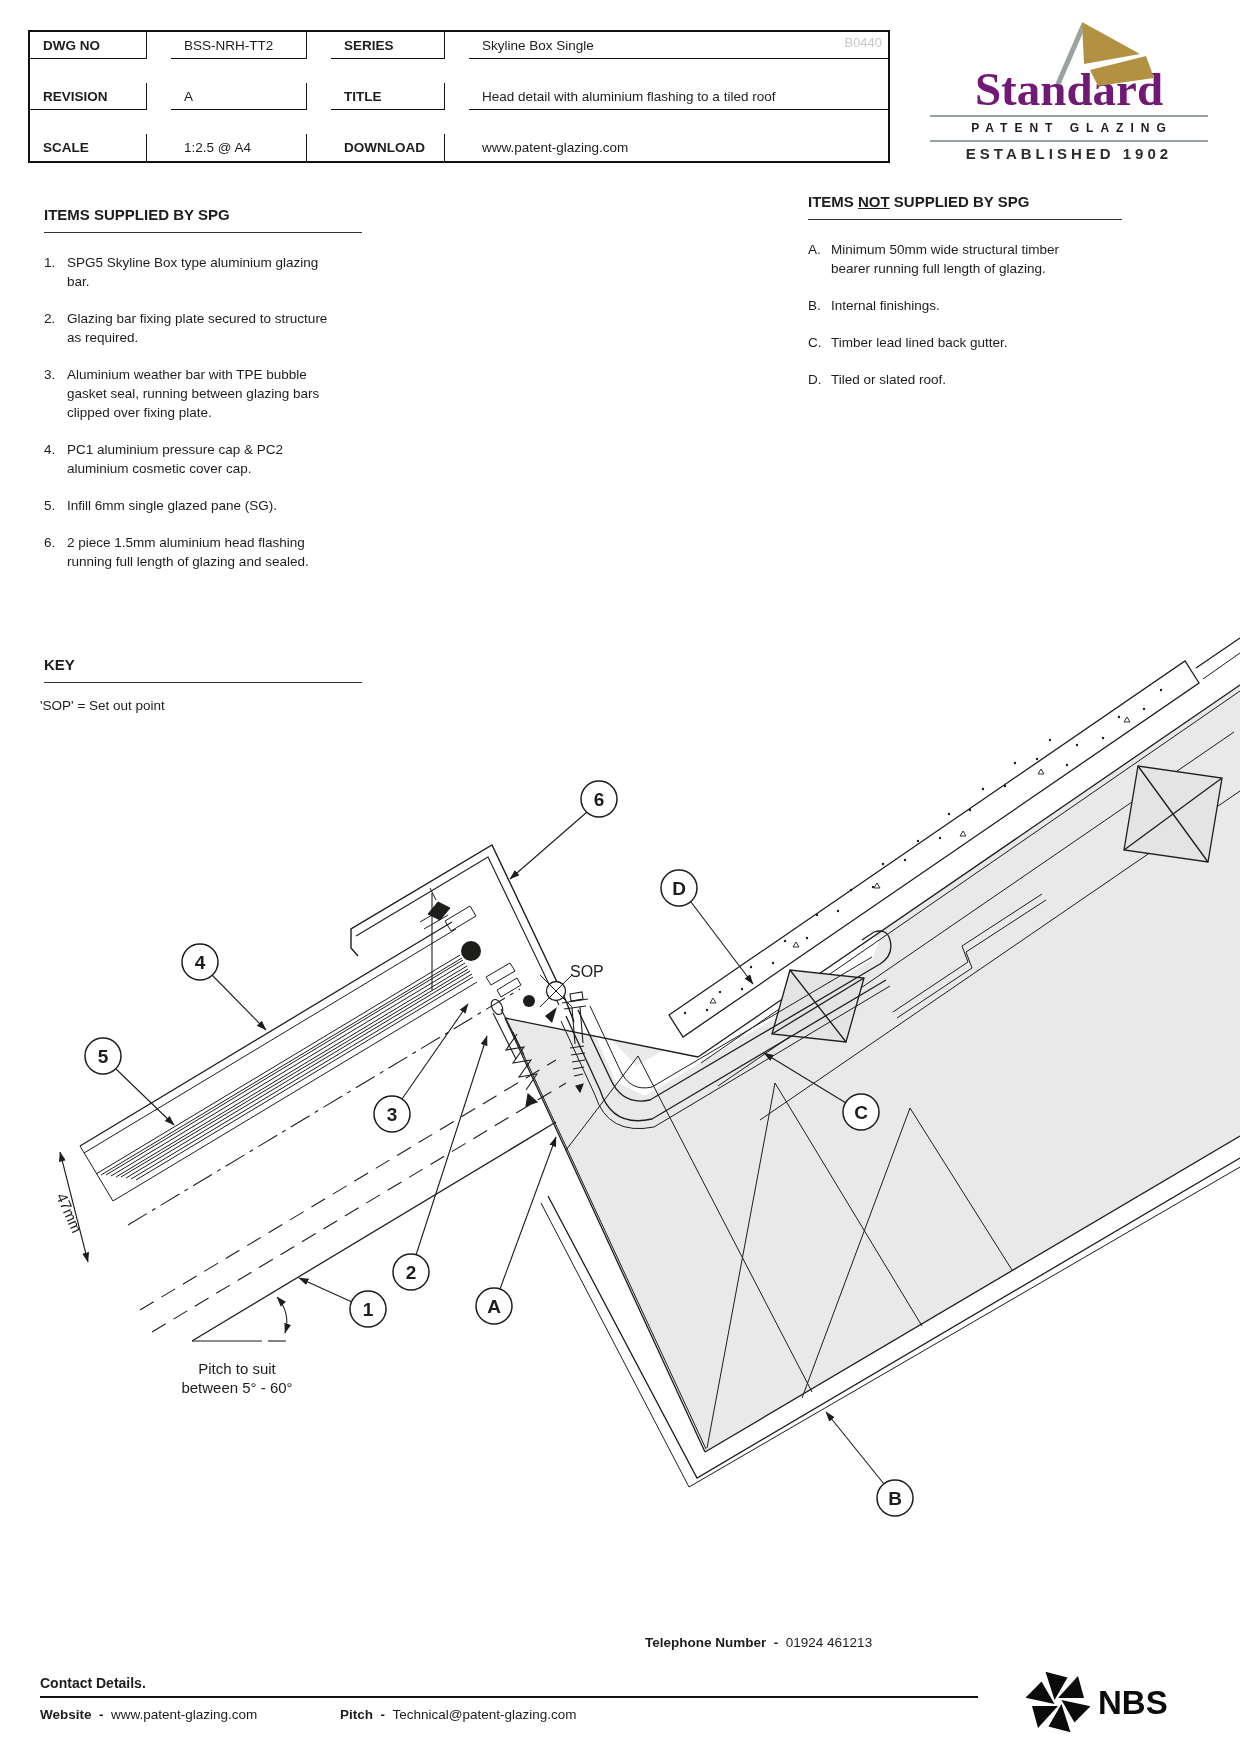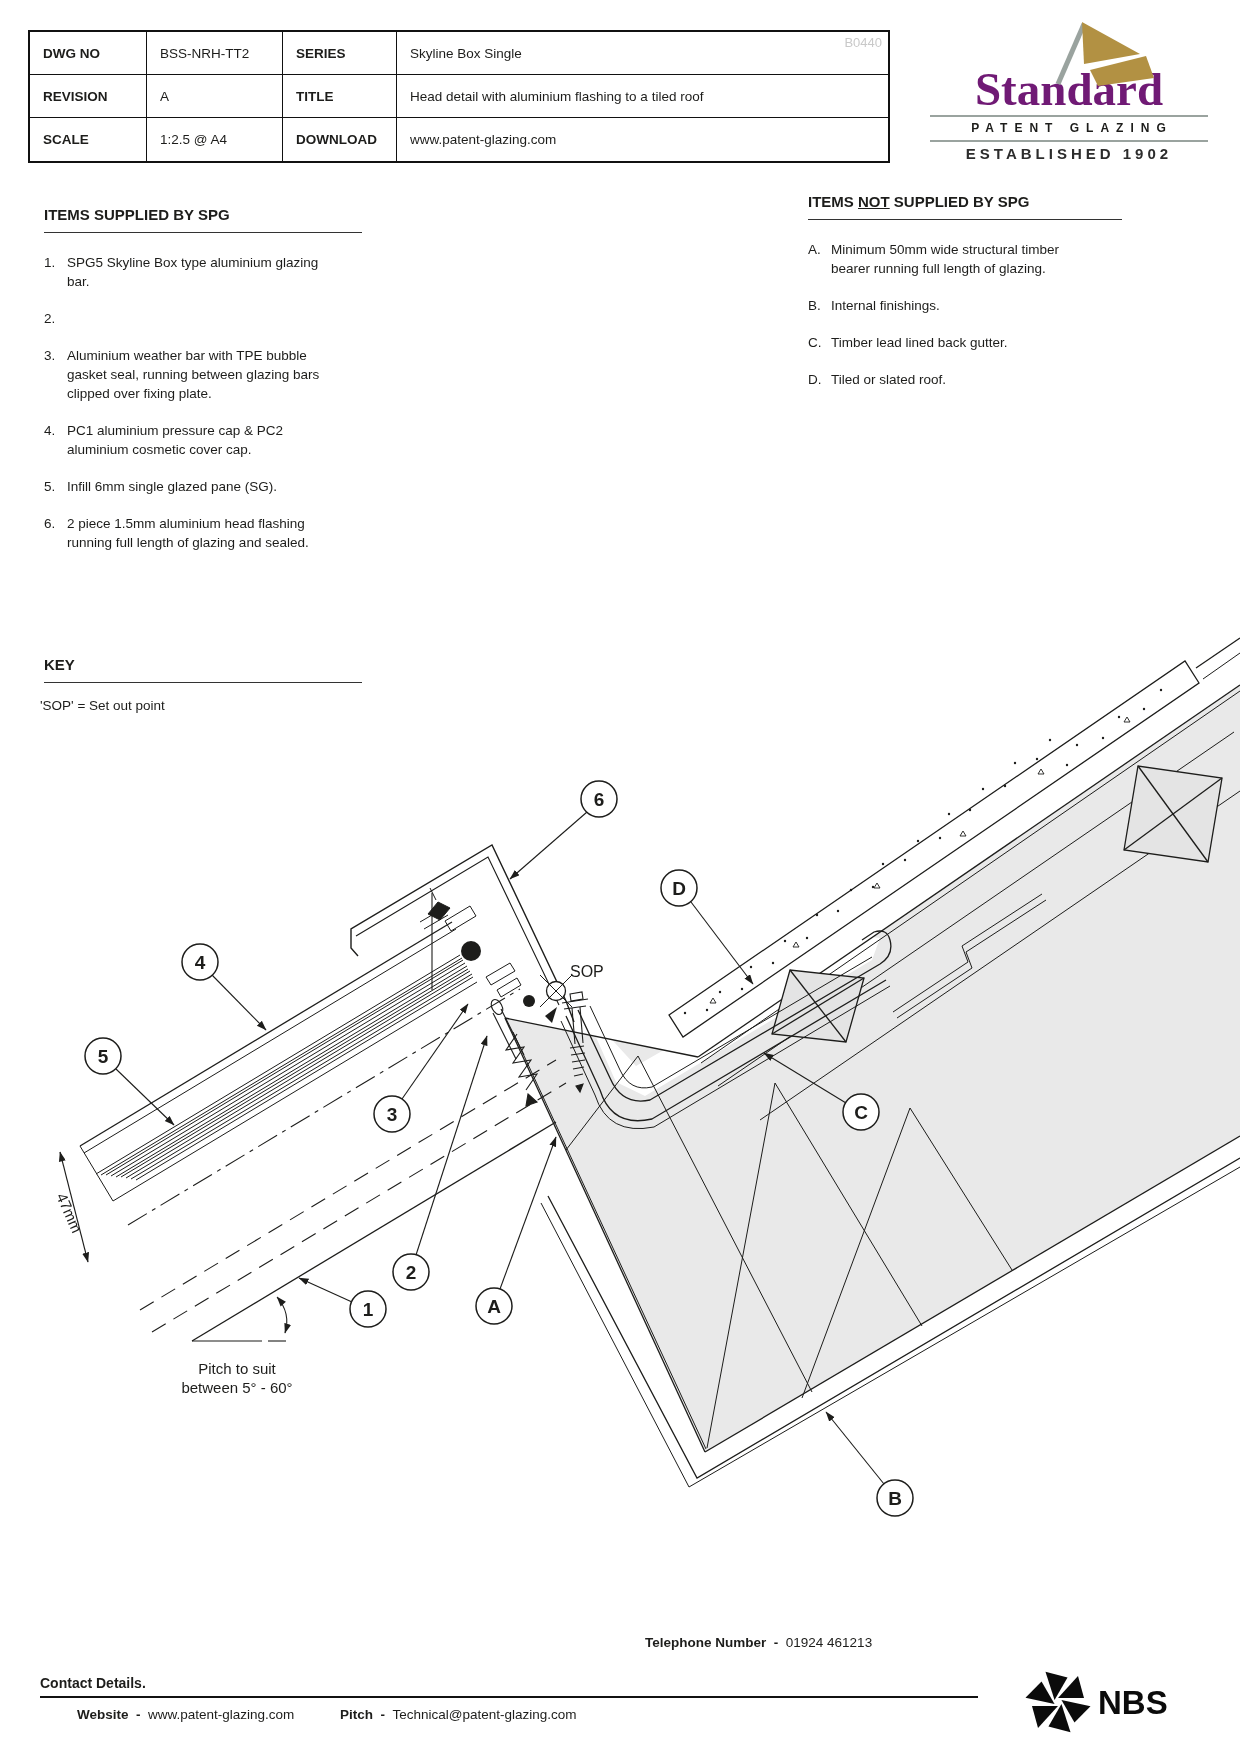--- a/index.html
+++ b/index.html
@@ -1,21 +1,21 @@
 <!DOCTYPE html>
 <html><head>
 <meta charset="utf-8">
 <style>
   html,body{margin:0;padding:0;background:#fff;}
   .page{position:relative;width:1240px;height:1754px;background:#fff;overflow:hidden;
         font-family:"Liberation Sans",sans-serif;color:#1d1d1b;}
   .abs{position:absolute;}
   
   .tblock{left:28px;top:30px;width:858px;height:129px;border:2px solid #111;
-          display:grid;grid-template-columns:117px 136px 114px 1fr;grid-template-rows:1fr 1fr 1fr;}
+          display:grid;grid-template-columns:117px 136px 114px 1fr;grid-template-rows:1fr 1fr 1fr;gap:24px;}
   .tcell{border-right:1px solid #111;border-bottom:1px solid #111;display:flex;align-items:center;
          padding-left:13px;font-size:13.5px;}
   .tcell.lastcol{border-right:none;}
   .tcell.lastrow{border-bottom:none;}
   .tlabel{font-weight:bold;}
   .wmark{position:absolute;right:6px;top:3px;color:#c9c9c9;font-size:13px;}
   
   .logo{left:928px;top:18px;width:282px;height:150px;text-align:center;}
   .logo-name{font-family:"Liberation Serif",serif;font-weight:bold;font-size:47px;line-height:46px;
              margin-top:48px;letter-spacing:0px;color:#701a75;}
@@ -334,20 +334,21 @@
   <div class="abs" style="left:44px;top:206px;width:318px;">
     <div class="sec-head">ITEMS SUPPLIED BY SPG</div>
     <div class="sec-rule" style="margin-top:9px;margin-bottom:20px;"></div>
     <div class="itemlist" style="width:296px;">
       <div class="item">
           <span class="inum">1.</span>
           <span style="width:262px;">SPG5 Skyline Box type aluminium glazing bar.</span>
         </div>
       <div class="item">
           <span class="inum">2.</span>
+          <span style="width:262px;">Glazing bar fixing plate secured to structure as required.</span>
         </div>
       <div class="item">
           <span class="inum">3.</span>
           <span style="width:262px;">Aluminium weather bar with TPE bubble gasket seal, running between glazing bars clipped over fixing plate.</span>
         </div>
       <div class="item">
           <span class="inum">4.</span>
           <span style="width:262px;">PC1 aluminium pressure cap &amp; PC2 aluminium cosmetic cover cap.</span>
         </div>
       <div class="item">
@@ -385,21 +386,21 @@
   </div>
 
   <div class="abs" style="left:44px;top:656px;width:318px;">
     <div class="sec-head">KEY</div>
     <div class="sec-rule" style="margin-top:9px;margin-bottom:15px;"></div>
     <div style="font-size:13.5px;margin-left:-4px;">'SOP' = Set out point</div>
   </div>
 
   <div class="abs c-head" style="left:40px;top:1675px;">Contact Details.</div>
   <div class="abs c-rule" style="left:40px;top:1696px;width:938px;"></div>
-  <div class="abs c-line" style="left:40px;top:1707px;margin-left:37px;">
+  <div class="abs c-line" style="left:40px;top:1707px;">
     <span class="c-bold">Website</span>&nbsp;&nbsp;<span class="c-bold">-</span>&nbsp;&nbsp;<span>www.patent-glazing.com</span>
   </div>
   <div class="abs c-line" style="left:340px;top:1707px;">
     <span class="c-bold">Pitch</span>&nbsp;&nbsp;<span class="c-bold">-</span>&nbsp;&nbsp;<span>Technical@patent-glazing.com</span>
   </div>
   <div class="abs c-line" style="left:645px;top:1607px;margin-top:28px;">
     <span class="c-bold">Telephone Number</span>&nbsp;&nbsp;<span class="c-bold">-</span>&nbsp;&nbsp;<span>01924 461213</span>
   </div>
 
   <svg class="abs" style="left:1024px;top:1670px;" width="200" height="66" viewBox="0 0 200 66">

